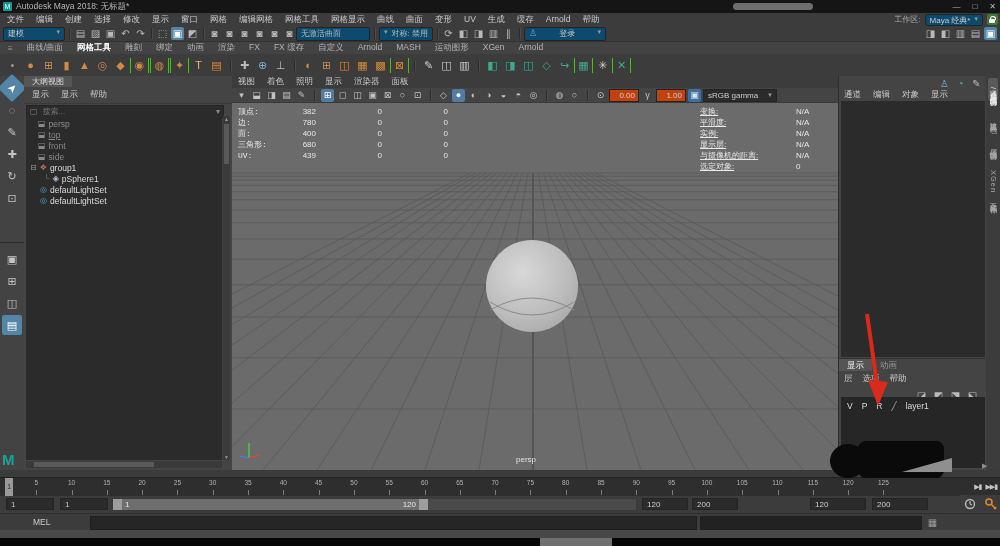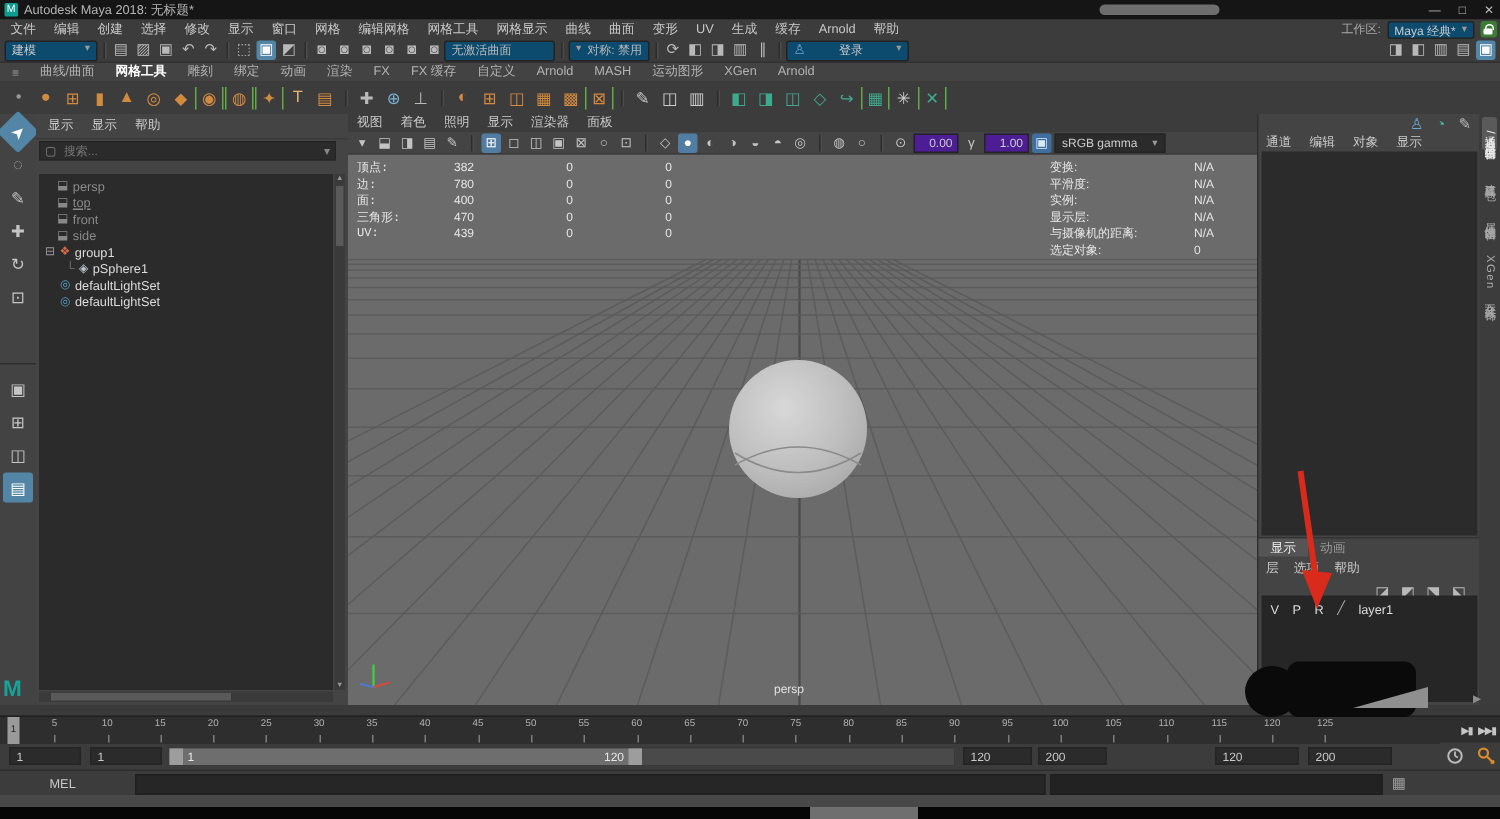--- a/index.html
+++ b/index.html
@@ -67,34 +67,34 @@
   .vscroll .ar{position:absolute;left:0;width:7px;font-size:5px;color:#999;text-align:center;}
   .hscroll{position:absolute;left:2px;right:10px;bottom:2px;height:7px;background:#3a3a3a;}
   .hscroll .thumb{position:absolute;left:8px;top:1px;width:120px;height:5px;background:#5a5a5a;}
   
   #viewport{position:absolute;left:232px;top:76px;width:606px;height:394px;background:#6b6b6b;}
   .vp-menus{position:absolute;left:0;top:0;width:606px;height:12px;background:#3c3c3c;display:flex;gap:12px;align-items:center;padding-left:6px;box-sizing:border-box;}
   .vp-iconbar{position:absolute;left:0;top:12px;width:606px;height:15px;background:#444;display:flex;align-items:center;gap:2px;padding-left:3px;box-sizing:border-box;border-bottom:1px solid #3a3a3a;}
   .vicn{width:13px;height:13px;display:flex;align-items:center;justify-content:center;color:#c3c3c3;font-size:9px;flex:none;border-radius:2px;}
   .vicn.hl{background:#527da3;color:#fff;}
   .vicn.hl2{background:#3f6f9e;color:#dce9f5;}
-  .vfield{background:#4c1d95;border:1px solid #242424;color:#ccc;font-size:8px;height:11px;line-height:11px;padding:0 3px;min-width:22px;text-align:right;}
+  .vfield{background:#c2410c;border:1px solid #242424;color:#ccc;font-size:8px;height:11px;line-height:11px;padding:0 3px;min-width:22px;text-align:right;}
   .vdd{background:#2b2b2b;border:1px solid #242424;color:#ccc;font-size:8px;height:11px;display:flex;align-items:center;gap:10px;padding:0 4px;}
   #grid-svg{position:absolute;left:0;top:27px;width:606px;height:367px;}
   #sphere{position:absolute;left:254px;top:164px;width:92px;height:92px;border-radius:50%;
           background:radial-gradient(circle at 40% 35%, #d8d8d8, #bcbcbc 55%, #9d9d9d 100%);}
   #sphere svg{position:absolute;left:0;top:0;}
   #hudL{position:absolute;left:6px;top:30px;}
   #hudL .hrow{display:flex;height:11px;align-items:center;color:#e6e6e6;font-size:8px;}
   #hudL .hl1{width:44px;font-family:Liberation Mono, monospace;}
   #hudL .hv{width:34px;text-align:right;}
   #hudL .hv2{width:66px;text-align:right;}
   #hudR{position:absolute;left:468px;top:30px;}
   #hudR .hrow{display:flex;height:11px;align-items:center;color:#e6e6e6;font-size:8px;}
-  #hudR .hl1{width:96px;}
+  #hudR .hl1{width:96px;text-decoration:underline;}
   #cameralabel{position:absolute;left:284px;bottom:6px;color:#e2e2e2;font-size:8px;}
   #axisgizmo{position:absolute;left:4px;bottom:8px;}
   
   #rightpanel{position:absolute;left:838px;top:76px;width:148px;height:394px;background:#444;border-left:1px solid #2e2e2e;}
   .rp-top{position:absolute;right:4px;top:1px;display:flex;gap:3px;}
   .rp-menus{display:flex;gap:12px;padding:13px 0 2px 5px;}
   .cb-well{position:absolute;left:2px;right:2px;top:25px;height:256px;background:#2b2b2b;}
   #layereditor{position:absolute;left:0;right:0;top:282px;bottom:0;border-top:1px solid #333;}
   .le-tabs{display:flex;height:12px;}
   .le-tabs .letab{padding:0 8px;line-height:12px;font-size:8.5px;color:#999;}
@@ -318,20 +318,23 @@
     <div id="layouts">
         <span class="tool">▣</span>
         <span class="tool">⊞</span>
         <span class="tool">◫</span>
         <span class="tool hl">▤</span>
       </div>
     <div id="mayalogo">M</div>
   </div>
 
   <div id="outliner">
+    <div class="otl-titletab">
+        <span>大纲视图</span>
+      </div>
     <div class="otl-menus">
         <span class="mi">显示</span>
         <span class="mi">显示</span>
         <span class="mi">帮助</span>
       </div>
     <div class="otl-search">
       <span class="sic">▢</span>
       <input placeholder="搜索..." style="">
       <span class="sic">▾</span>
     </div>
@@ -462,21 +465,21 @@
           <span class="hv2">0</span>
         </div>
         <div class="hrow">
           <span class="hl1">面:</span>
           <span class="hv">400</span>
           <span class="hv2">0</span>
           <span class="hv2">0</span>
         </div>
         <div class="hrow">
           <span class="hl1">三角形:</span>
-          <span class="hv">470</span>
+          <span class="hv">680</span>
           <span class="hv2">0</span>
           <span class="hv2">0</span>
         </div>
         <div class="hrow">
           <span class="hl1">UV:</span>
           <span class="hv">439</span>
           <span class="hv2">0</span>
           <span class="hv2">0</span>
         </div>
       </div>

